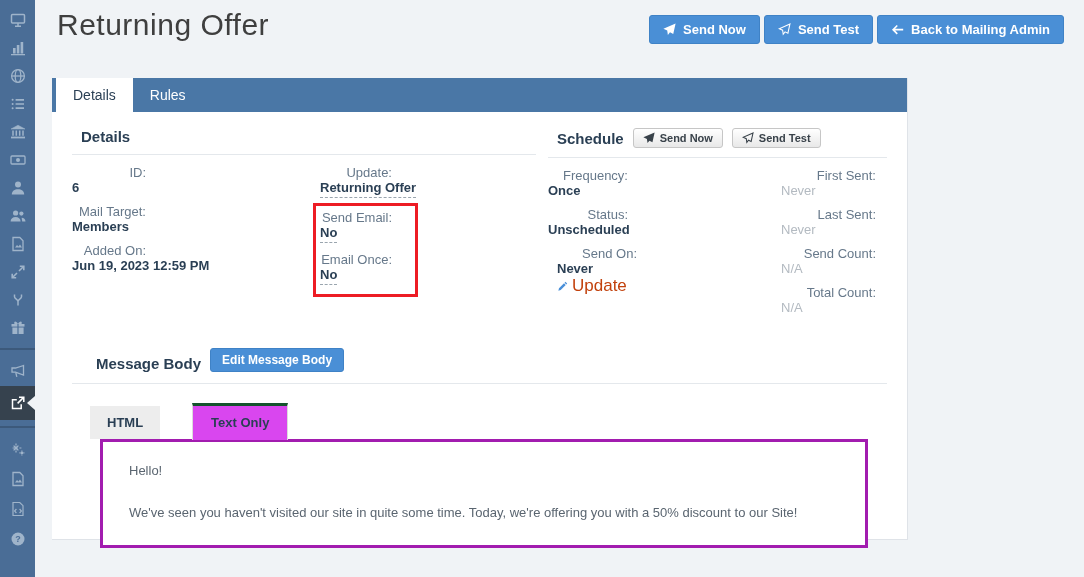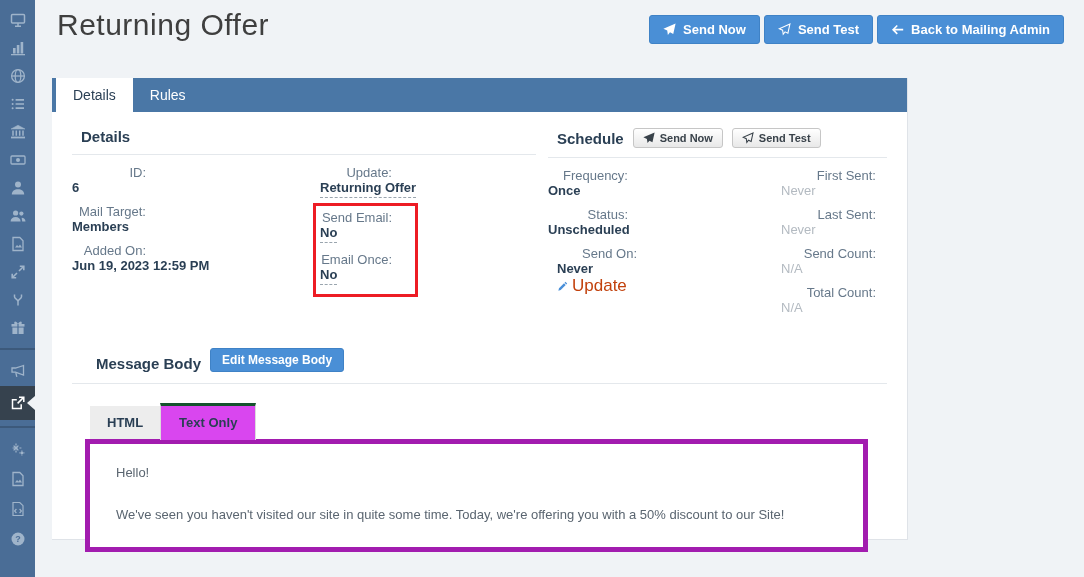--- a/index.html
+++ b/index.html
@@ -57,25 +57,25 @@
   .s-right .flabel { width:95px; }
   .update-link { display:inline-flex; align-items:center; gap:4px; color:#c2410c; font-size:17px; font-weight:normal;
     margin-left:9px; text-decoration:none; cursor:pointer; }
   .update-link svg { width:11px; height:11px; }
   
   .mb-head { display:flex; align-items:flex-end; margin:24px 20px 0 44px; }
   .mb-head h2 { font-size:15px; font-weight:bold; color:#2a3f54; }
   .btn-edit { background:#4a8fd6; border:1px solid #3f82c6; color:#fff; font-weight:bold; font-size:12px;
     padding:4px 11px; border-radius:3px; margin-left:9px; cursor:pointer; font-family:inherit; }
   .mb-hr { border-bottom:1px solid #e4e8ec; margin:11px 20px 0 20px; }
-  .mtabs { display:flex; align-items:flex-end; margin:19px 0 0 38px; position:relative; z-index:2; }
+  .mtabs { display:flex; align-items:flex-end; margin:19px 0 0 38px; position:relative; z-index:2;gap:32px; }
   .mtab { padding:9px 17px; font-size:13px; font-weight:bold; color:#2a3f54; background:#ededed; cursor:pointer; }
   .mtab.active { background:#d946ef; border:1px solid #dcdcdc; border-top:3px solid #14532d; border-bottom:none;
     padding:9px 18px 10px; margin-bottom:-1px; }
-  .msg-box { border:5px solid #a21caf; background:#fff; margin:0 39px 0 33px; padding:20px 26px 24px;
+  .msg-box { border:3px solid #a21caf; background:#fff; margin:0 39px 0 48px; padding:20px 26px 24px;
     font-size:13px; color:#5a6570; line-height:1.35; }
   .msg-box .greet { margin-bottom:24px; }
 </style>
 </head>
 <body>
 
 <aside class="sidebar">
   <div class="sb-pad"></div>
   <div class="sb-item" title="monitor-icon">
     <svg viewBox="0 0 16 16" fill="none" stroke="currentColor" stroke-width="1.5">

